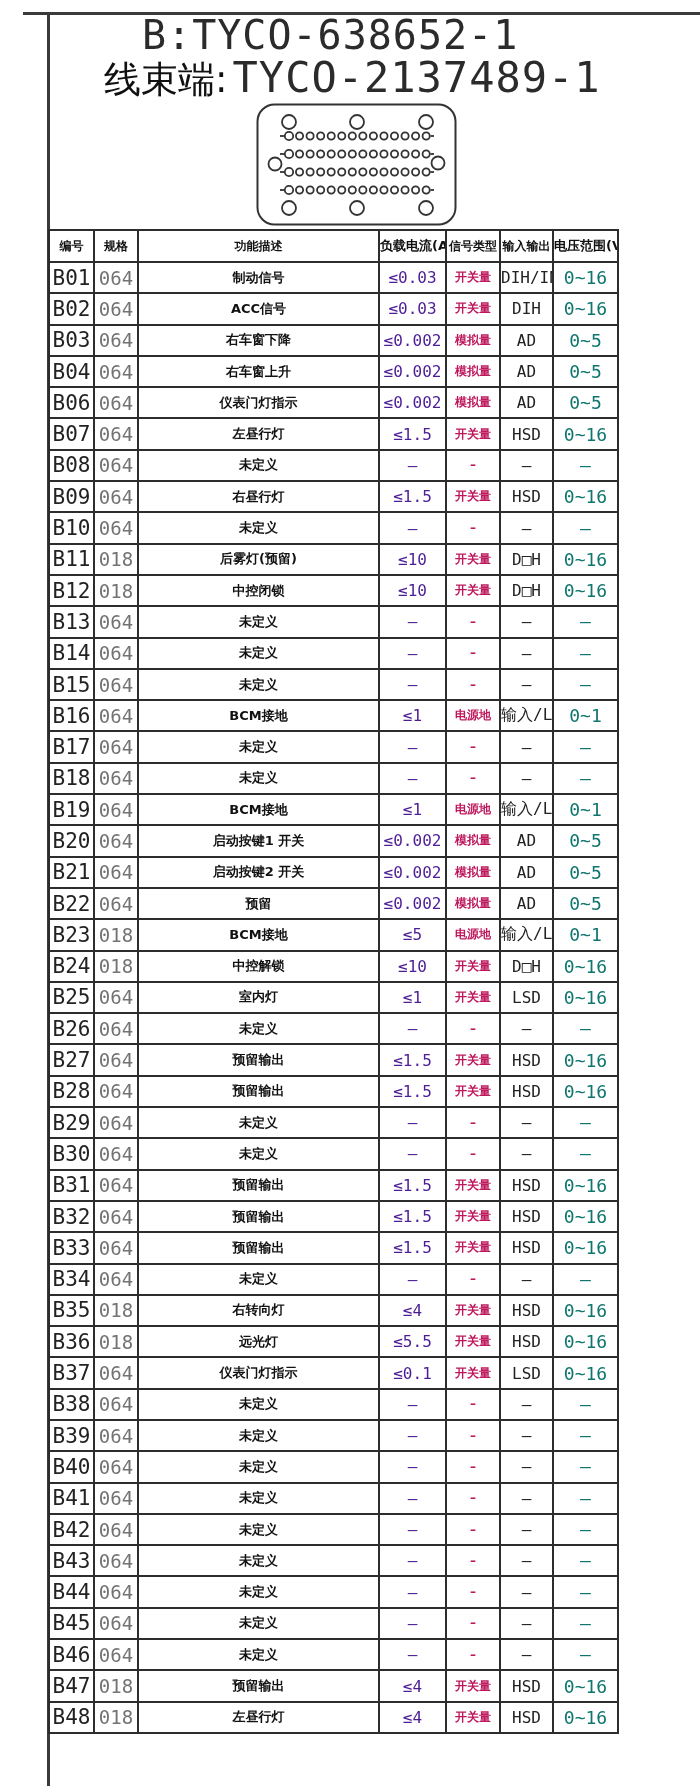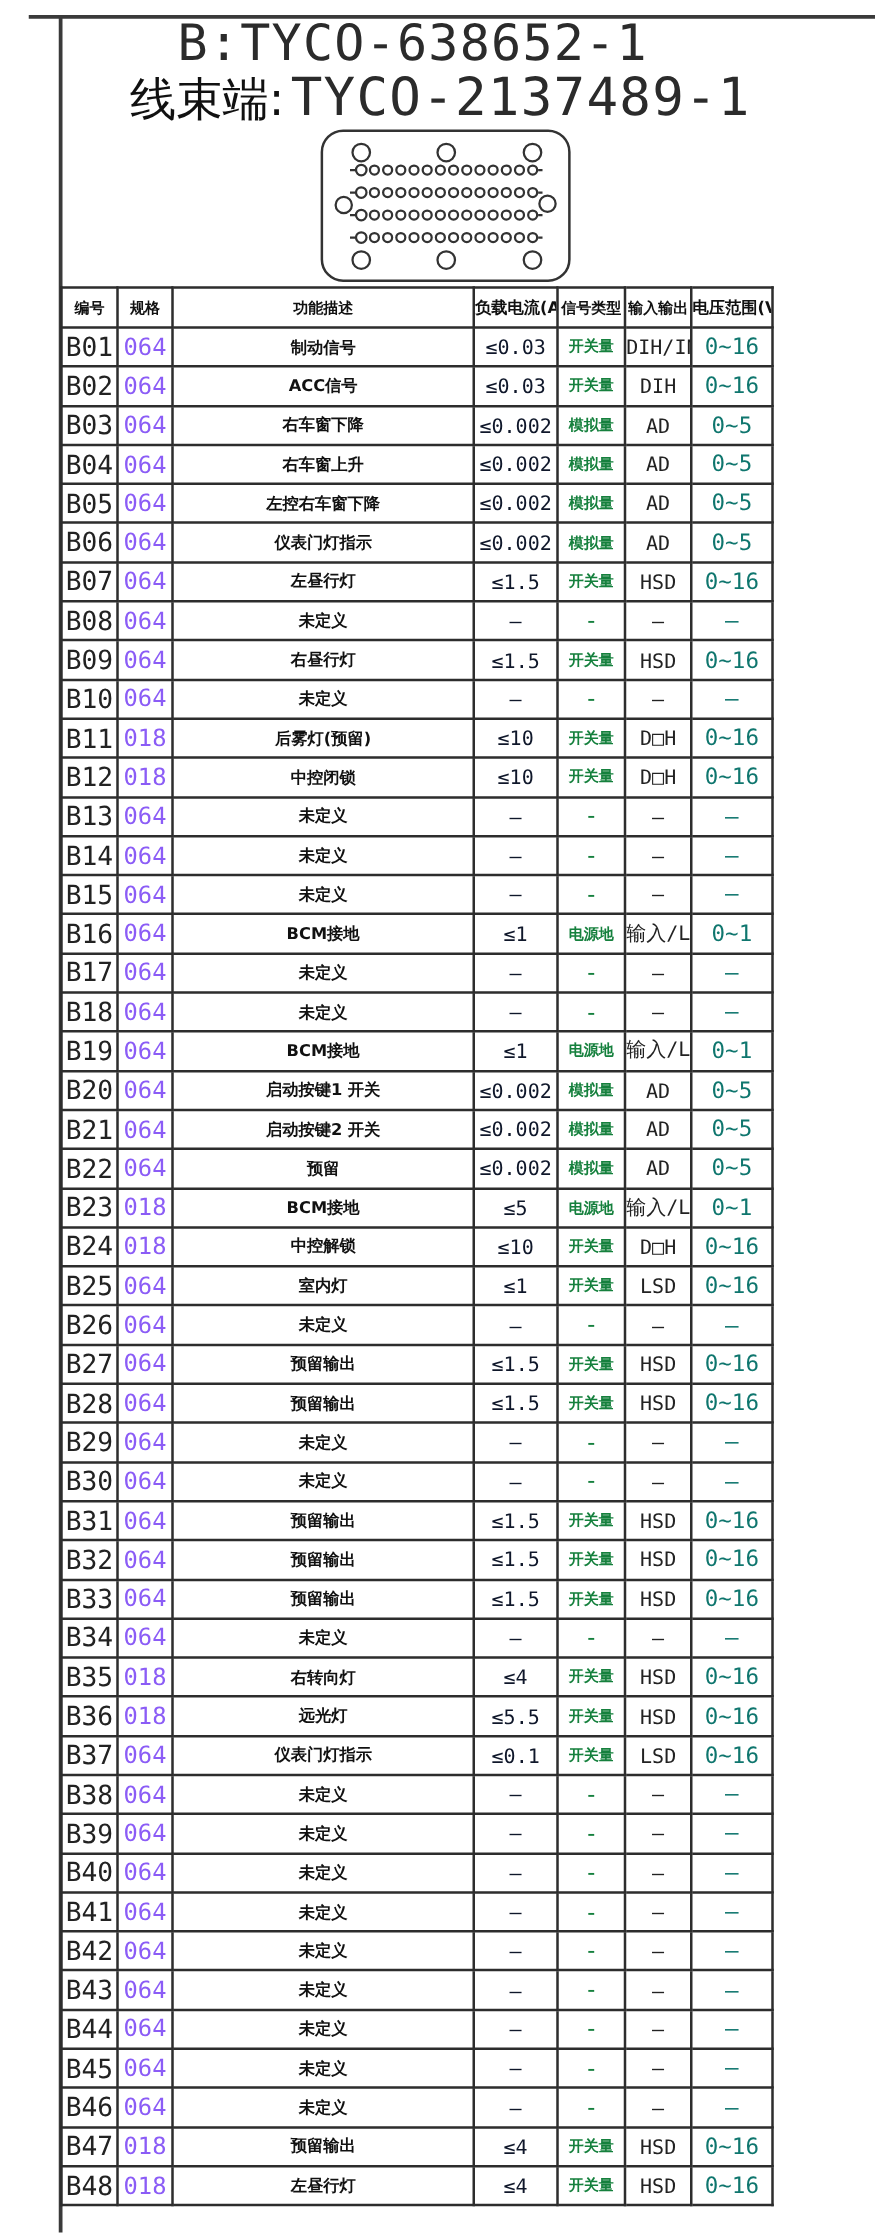--- a/index.html
+++ b/index.html
@@ -45,24 +45,24 @@
     border:2px solid #2d2d2d;
     padding:0; overflow:hidden; white-space:nowrap;
     text-align:center; vertical-align:middle;
     background:#fff;
   }
   table.pinout thead tr { height:32px;margin-top:44px; }
   table.pinout tbody tr { height:31.3px; }
   th.h { font-size:12px; font-weight:bold; color:#111; }
   th.h-num { font-size:13px; }
   td.c-id   { font-family:"DejaVu Sans Mono", monospace; font-size:21px; color:#222; }
-  td.c-spec { font-family:"DejaVu Sans Mono", monospace; font-size:19px; color:#8b5cf6; }
+  td.c-spec { font-family:"DejaVu Sans Mono", monospace; font-size:19px; color:#737373; }
   td.c-func { font-size:13px; font-weight:bold; text-align:left; padding-left:7px; color:#111; }
-  td.c-cur  { font-family:"DejaVu Sans Mono", monospace; font-size:16px; color:#0f172a; }
-  td.c-sig  { font-size:12px; font-weight:bold; color:#15803d; }
+  td.c-cur  { font-family:"DejaVu Sans Mono", monospace; font-size:16px; color:#4c1d95; }
+  td.c-sig  { font-size:12px; font-weight:bold; color:#be185d; }
   td.c-io   { font-family:"DejaVu Sans Mono", monospace; font-size:16px; color:#222; }
   td.c-volt { font-family:"DejaVu Sans Mono", monospace; font-size:18px; color:#0f766e; }
 </style>
 </head>
 <body>
 
 <div class="frame-top"></div>
 <div class="frame-left"></div>
 
 <div class="title1">B:TYCO-638652-1</div>
@@ -202,29 +202,20 @@
       <tr>
         <td class="c-id">B04</td>
         <td class="c-spec">064</td>
         <td class="c-func">右车窗上升</td>
         <td class="c-cur">≤0.002</td>
         <td class="c-sig">模拟量</td>
         <td class="c-io">AD</td>
         <td class="c-volt">0~5</td>
       </tr>
       <tr>
-        <td class="c-id">B05</td>
-        <td class="c-spec">064</td>
-        <td class="c-func">左控右车窗下降</td>
-        <td class="c-cur">≤0.002</td>
-        <td class="c-sig">模拟量</td>
-        <td class="c-io">AD</td>
-        <td class="c-volt">0~5</td>
-      </tr>
-      <tr>
         <td class="c-id">B06</td>
         <td class="c-spec">064</td>
         <td class="c-func">仪表门灯指示</td>
         <td class="c-cur">≤0.002</td>
         <td class="c-sig">模拟量</td>
         <td class="c-io">AD</td>
         <td class="c-volt">0~5</td>
       </tr>
       <tr>
         <td class="c-id">B07</td>

